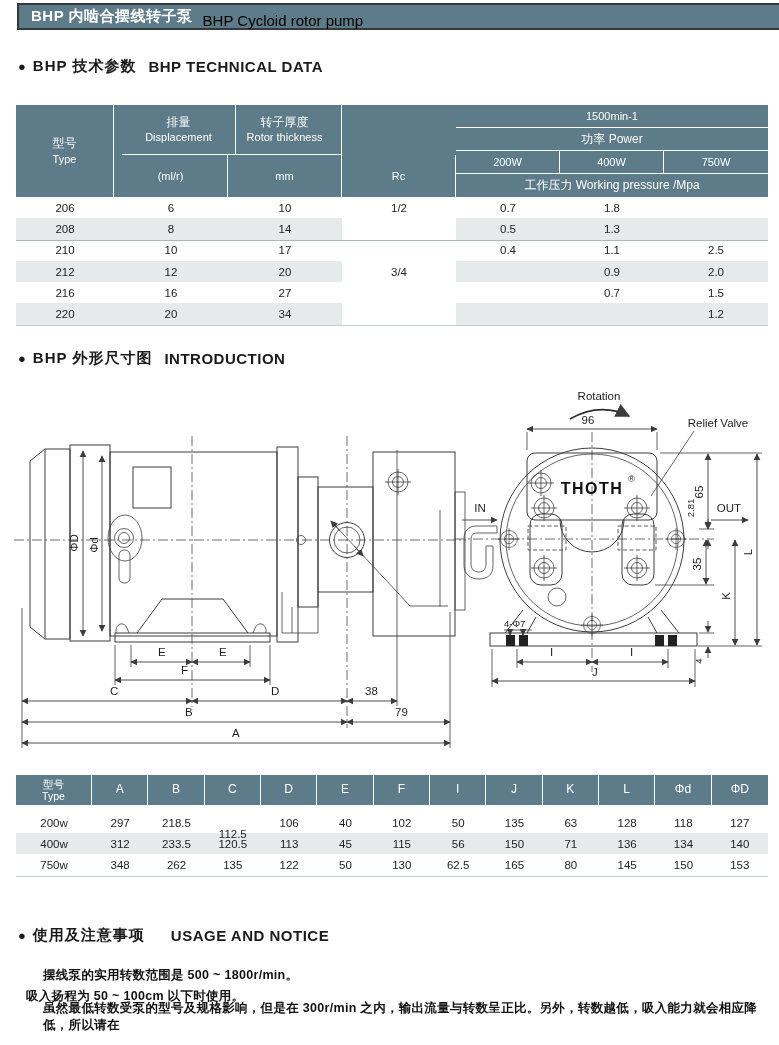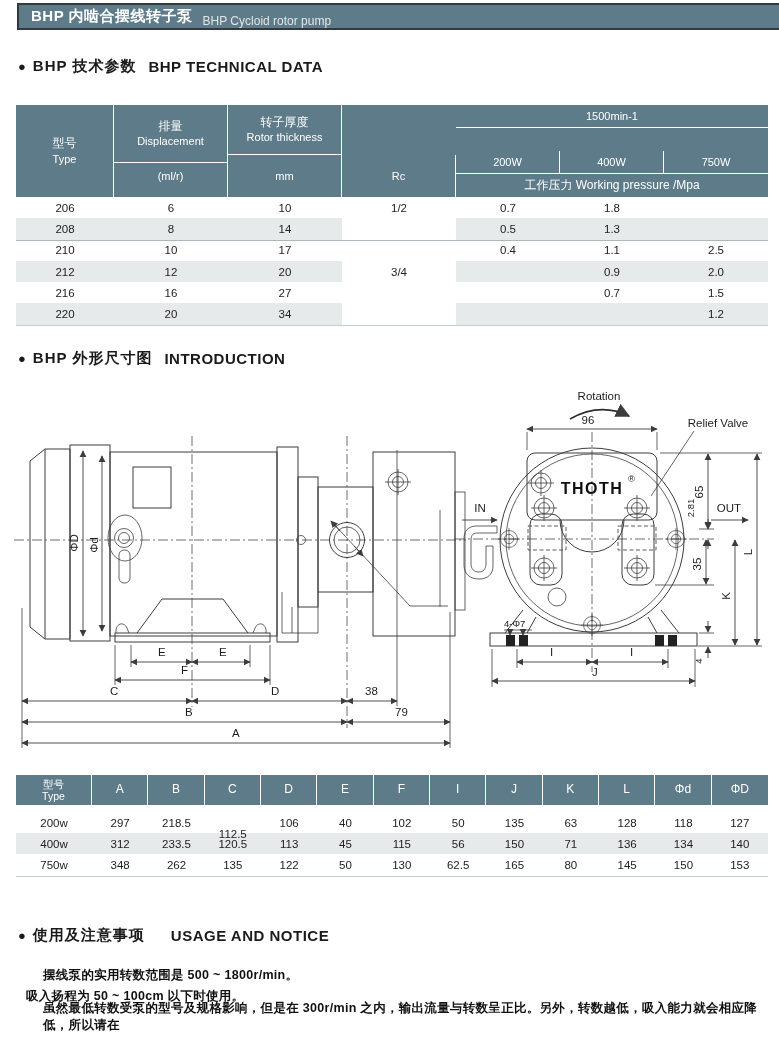--- a/index.html
+++ b/index.html
@@ -3,21 +3,21 @@
 <meta charset="utf-8">
 <style>
   html,body{margin:0;padding:0;background:#fff;}
   body{width:779px;height:1045px;font-family:"Liberation Sans","DejaVu Sans",sans-serif;color:#1a1a1a;}
   #page{position:relative;width:779px;height:1045px;background:#fff;overflow:hidden;}
 
   
   .header-bar{position:absolute;left:17px;top:3px;width:748px;height:23px;
     background:#5d7b88;border:2px solid #35393c;display:flex;align-items:center;padding-left:12px;}
   .header-bar .zh{color:#fff;font-size:15px;font-weight:bold;letter-spacing:.5px;}
-  .header-bar .en{color:#e5e5e5;font-size:12px;margin-left:10px;margin-top:8px;}
+  .header-bar .en{color:#000000;font-size:15px;margin-left:10px;margin-top:8px;}
 
   
   .sec-title{position:absolute;left:18px;display:flex;align-items:center;white-space:nowrap;}
   .sec-title .bullet{font-size:13px;margin-right:7px;}
   .sec-title .zh{font-size:15px;font-weight:bold;letter-spacing:1px;}
   .sec-title .en{font-size:15px;font-weight:bold;margin-left:12px;letter-spacing:.5px;}
 
   
   .t1{position:absolute;left:16px;top:105px;width:752px;height:221px;}
   .t1-header{position:relative;width:752px;height:92px;background:#5d7b88;color:#fff;}
@@ -80,39 +80,42 @@
     <span class="zh">BHP 技术参数</span>
     <span class="en">BHP TECHNICAL DATA</span>
   </div>
 
   <div class="t1">
     <div class="t1-header">
       <div class="hc bR" style="left:0;top:0;width:98px;height:92px;">
         <div class="zh">型号</div>
         <div class="en">Type</div>
       </div>
-      <div class="hc bR bB" style="left:98px;top:0;width:114px;height:58px;">
+      <div class="hc bR bB" style="left:106px;top:0;width:114px;height:50px;">
         <div class="zh">排量</div>
         <div class="en">Displacement</div>
       </div>
       <div class="hc bR" style="left:98px;top:50px;width:114px;height:42px;">
         <div class="en">(ml/r)</div>
       </div>
       <div class="hc bR bB" style="left:212px;top:0;width:114px;height:50px;">
         <div class="zh">转子厚度</div>
         <div class="en">Rotor thickness</div>
       </div>
       <div class="hc bR" style="left:212px;top:50px;width:114px;height:42px;">
         <div class="en">mm</div>
       </div>
       <div class="hc bR" style="left:326px;top:50px;width:114px;height:42px;">
         <div class="en">Rc</div>
       </div>
       <div class="hc bB" style="left:440px;top:0;width:312px;height:23px;align-items:center;">
         <div class="en">1500min-1</div>
+      </div>
+      <div class="hc bB" style="left:440px;top:23px;width:312px;height:23px;">
+        <div class="zh">功率 Power</div>
       </div>
       <div class="hc bR bB" style="left:440px;top:46px;width:104px;height:23px;">
         <div class="en">200W</div>
       </div>
       <div class="hc bR bB" style="left:544px;top:46px;width:104px;height:23px;">
         <div class="en">400W</div>
       </div>
       <div class="hc bB" style="left:648px;top:46px;width:104px;height:23px;">
         <div class="en">750W</div>
       </div>

